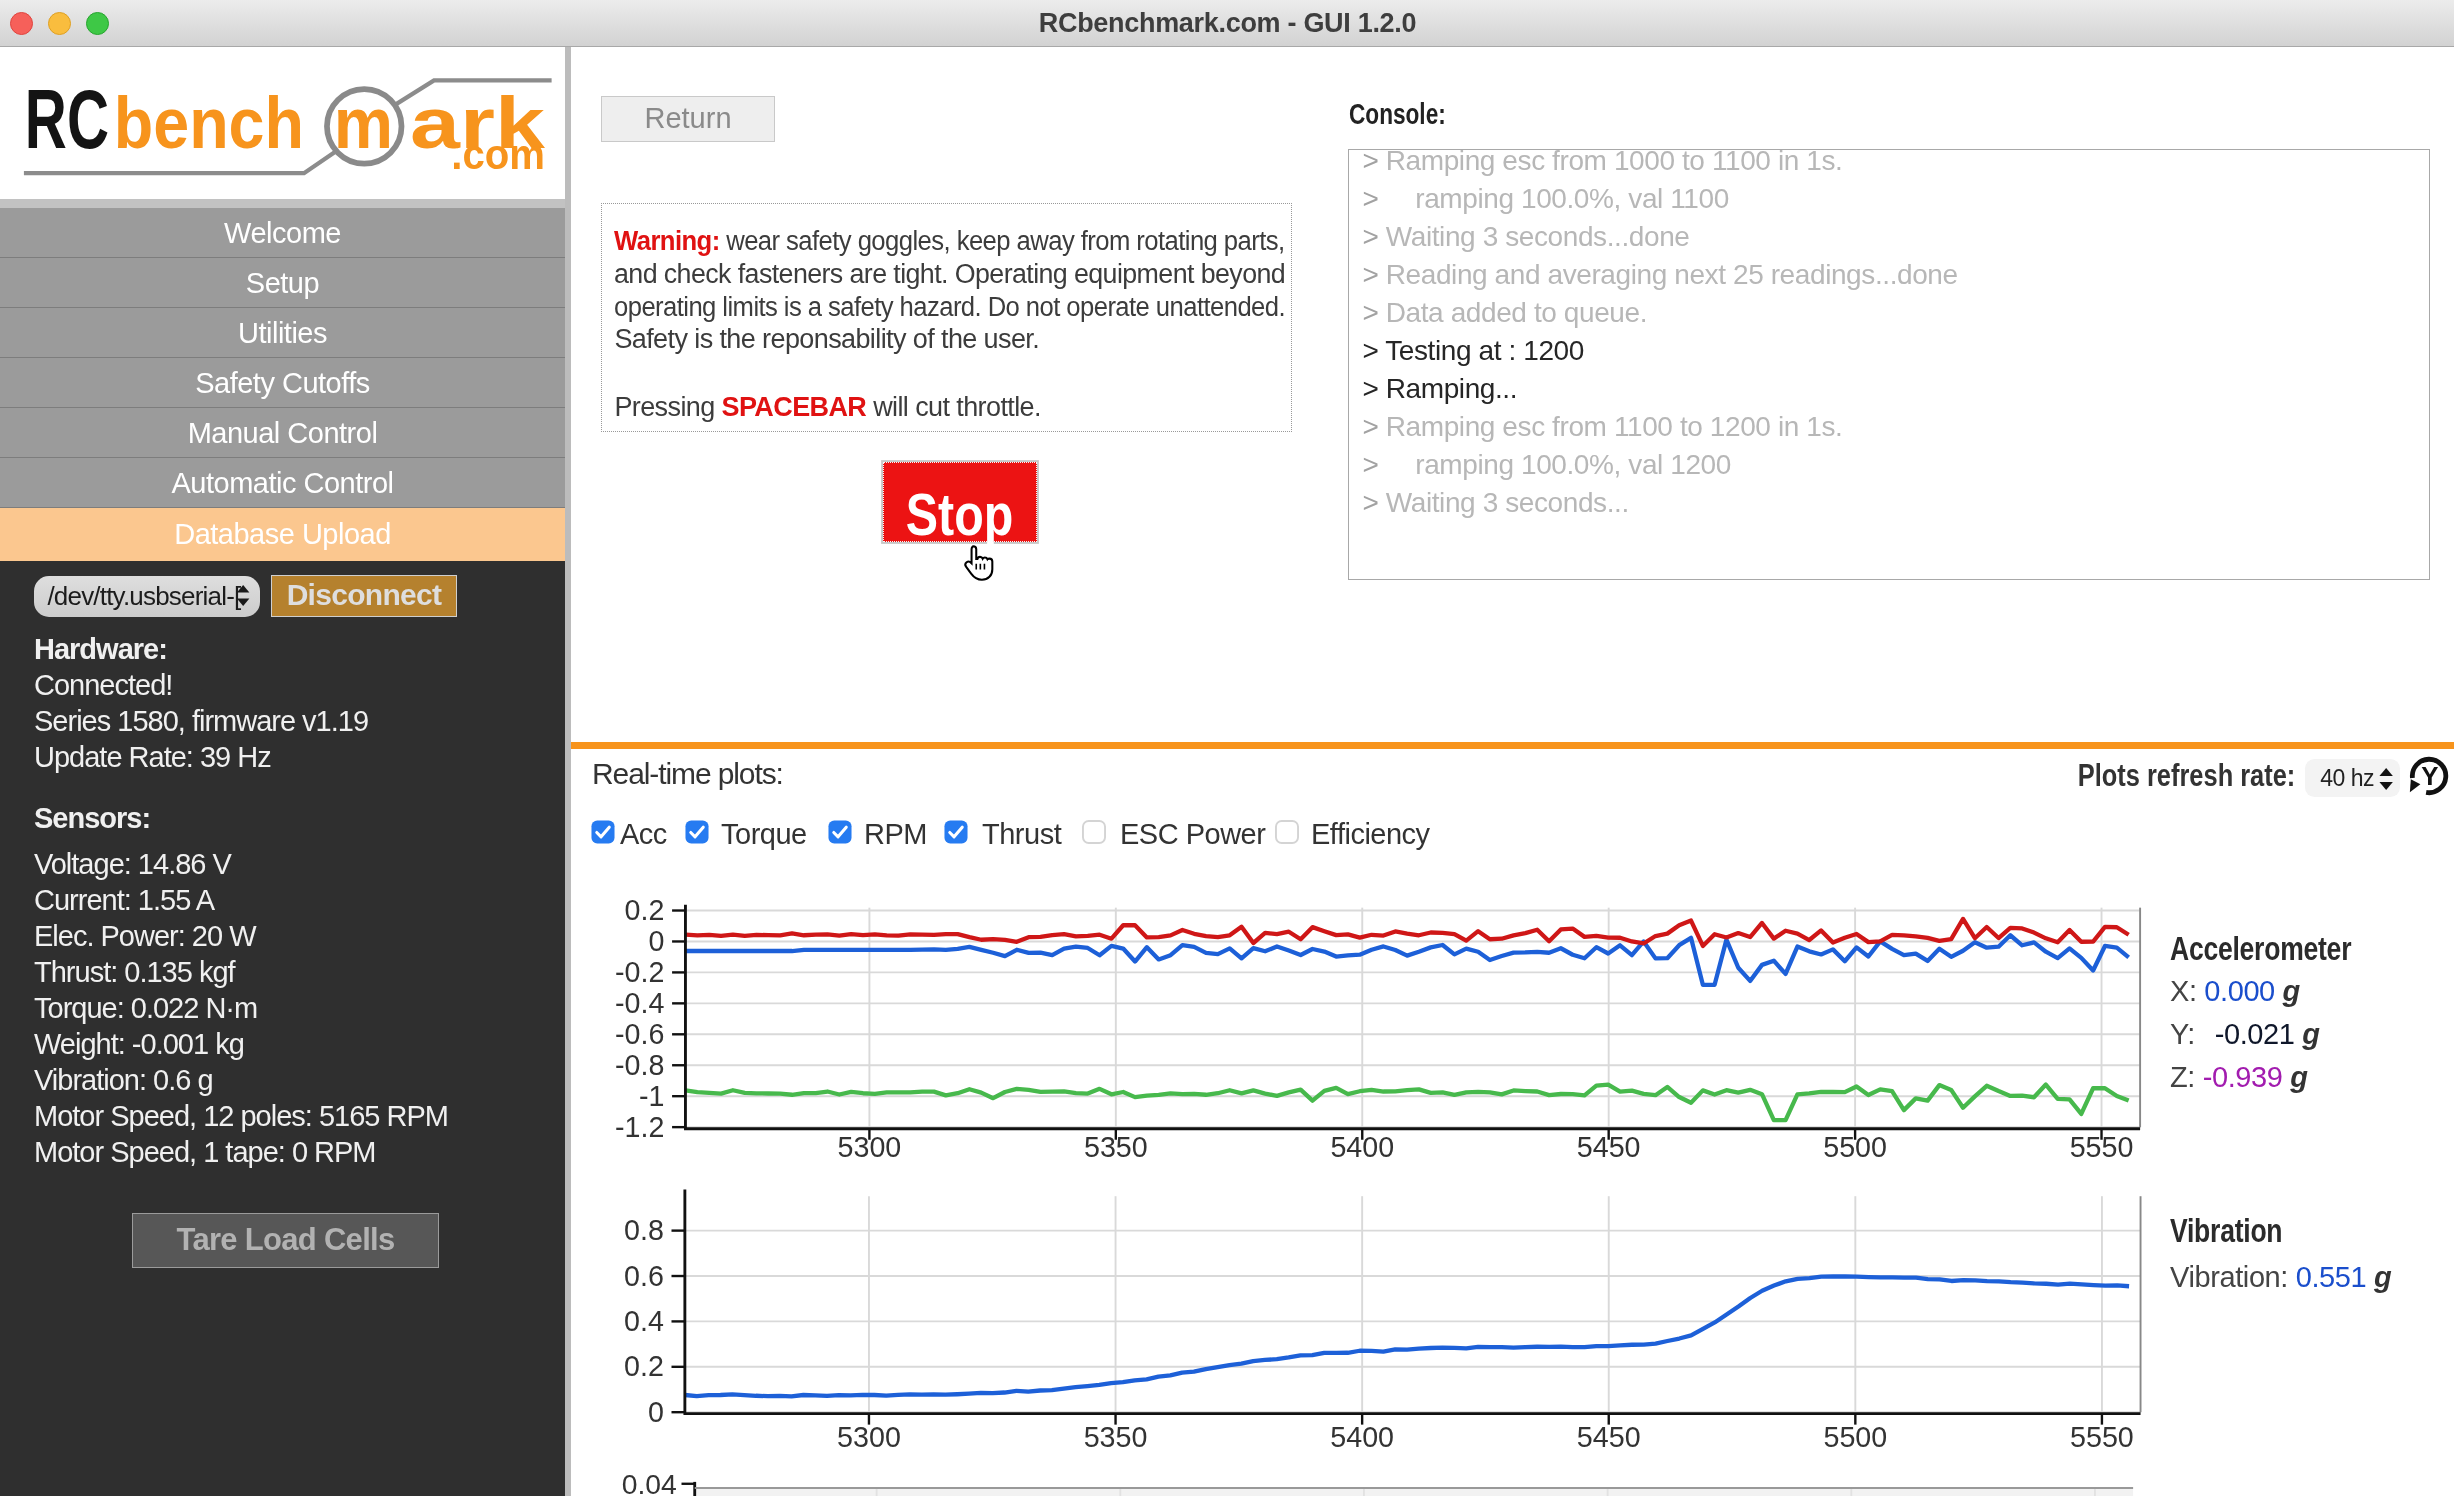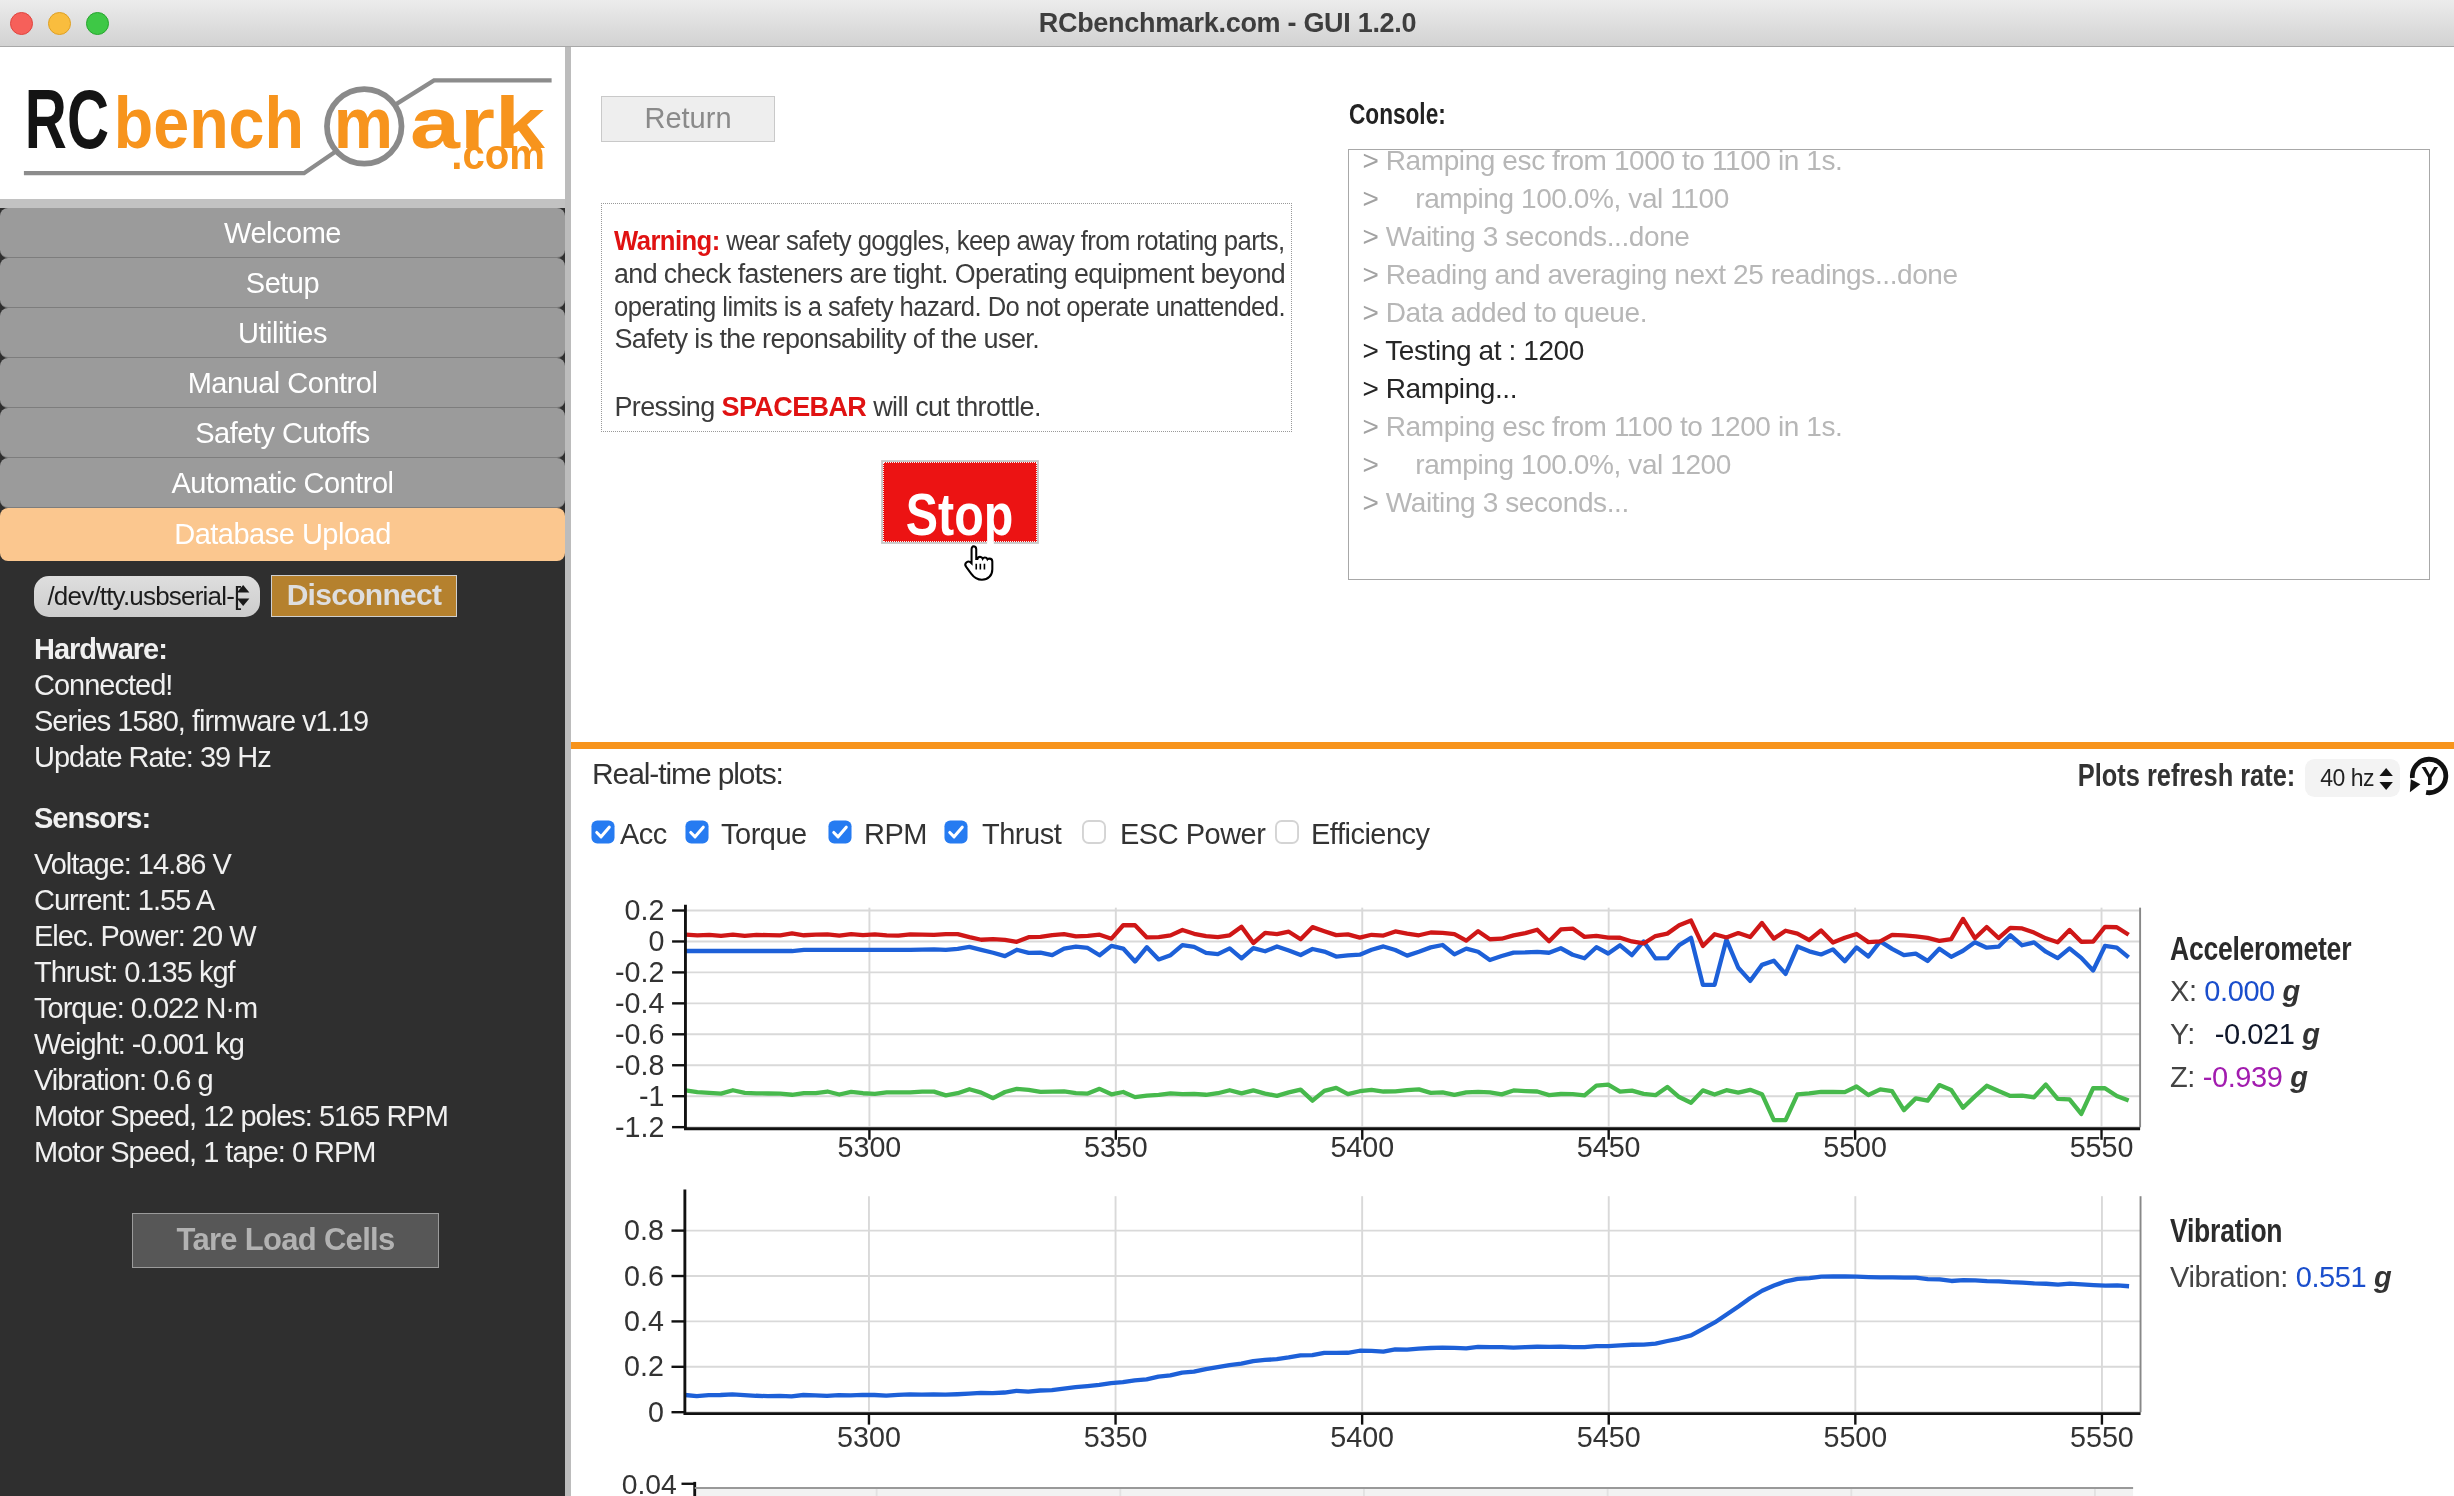--- a/index.html
+++ b/index.html
@@ -16,21 +16,21 @@
 #tl-y { left:48px; background:#f9bd3e; border:1.4px solid #dfa023; }
 #tl-g { left:86px; background:#3ec846; border:1.4px solid #27a52f; }
 
 
 #sidebar { position:absolute; left:0; top:47px; width:565px; height:1450px; background:#2f2f2f; }
 #sideborder { position:absolute; left:565px; top:47px; width:5.7px; height:1450px; background:#bcbcbc; }
 #logo { position:absolute; left:0; top:0; width:565px; height:152px; background:#fff; }
 #menuband { position:absolute; left:0; top:152px; width:565px; height:8.6px; background:#c2c2c2; }
 #menu { position:absolute; left:0; top:161px; width:565px; }
 .mi { height:50px; background:#9b9b9b; border-bottom:1.9px solid #7d7d7d;
-  color:#fff; font-size:29px; text-align:center; line-height:50px; letter-spacing:-0.5px;border-radius:8px; }
+  color:#fff; font-size:29px; text-align:center; line-height:50px; letter-spacing:-0.5px; }
 .mi.active { background:#fbc78f; border-bottom:none; height:53px; line-height:53px; }
 
 #portsel { position:absolute; left:34px; top:529px; width:226px; height:41px;
   background:linear-gradient(#dedede,#cccccc); border-radius:15px;
   color:#1c1c1c; font-size:26px; line-height:41px; padding:0 29px 0 13.4px;
   white-space:nowrap; overflow:hidden; letter-spacing:-0.8px; }
 #portsel svg { position:absolute; right:8.6px; top:6.7px; }
 #disconnect { position:absolute; left:271px; top:528px; width:186px; height:42px;
   background:#b5812e; border:1.9px solid #cfcfcf; color:#dedede;
   font-size:30px; font-weight:bold; text-align:center; line-height:37px; letter-spacing:-0.7px; }
@@ -135,22 +135,22 @@
         <text x="429" y="155" font-size="76" font-weight="bold" fill="#f7941d" textLength="141" lengthAdjust="spacingAndGlyphs">ark</text>
         <text x="472" y="177" font-size="45" font-weight="bold" fill="#f7941d" textLength="98" lengthAdjust="spacingAndGlyphs">.com</text>
       </g>
     </svg>
   </div>
   <div id="menuband"></div>
   <div id="menu">
 <div class="mi">Welcome</div>
 <div class="mi">Setup</div>
 <div class="mi">Utilities</div>
+<div class="mi">Safety Cutoffs</div>
 <div class="mi">Manual Control</div>
-<div class="mi">Safety Cutoffs</div>
 <div class="mi">Automatic Control</div>
     <div class="mi active">Database Upload</div>
   </div>
   <div id="portsel">/dev/tty.usbserial-[
     <svg width="16.3" height="25" viewBox="0 0 17 26">
       <path d="M8.5 2 L15 10 L2 10 Z" fill="#1a1a1a"></path>
       <path d="M8.5 24 L15 16 L2 16 Z" fill="#1a1a1a"></path>
     </svg>
   </div>
   <div id="disconnect">Disconnect</div>

